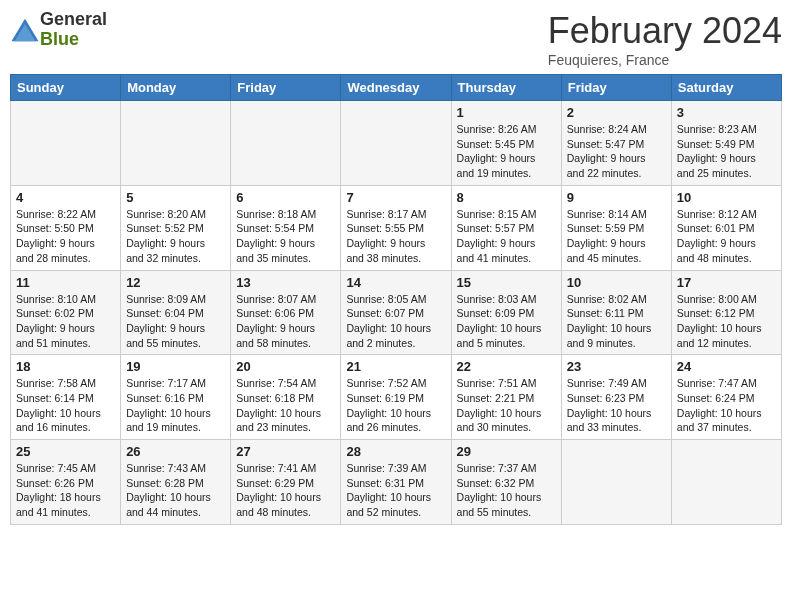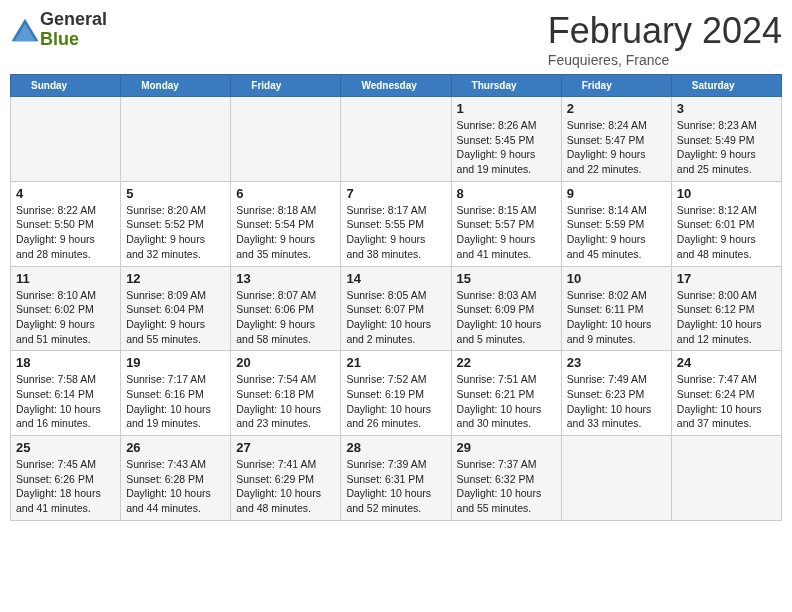--- a/index.html
+++ b/index.html
@@ -53,22 +53,22 @@
     }
     table {
       width: 100%;
       border-collapse: collapse;
       table-layout: fixed;
     }
     thead th {
       background-color: #3a7abf;
       color: #fff;
       text-align: left;
-      padding: 5px 20px;
-      font-size: 10px;
+      padding: 5px 6px;
+      font-size: 13px;
       font-weight: bold;
       border: 1px solid #2c6aa0;
     }
     tbody td {
       border: 1px solid #ccc;
       vertical-align: top;
       padding: 4px 5px;
       font-size: 10.5px;
       color: #222;
       height: 80px;
@@ -215,21 +215,21 @@
         <td>
           <span class="day-number">20</span>
           <div class="day-info"><span>Sunrise: 7:54 AM</span><br><span>Sunset: 6:18 PM</span><br><span>Daylight: 10 hours and 23 minutes.</span></div>
         </td>
         <td>
           <span class="day-number">21</span>
           <div class="day-info"><span>Sunrise: 7:52 AM</span><br><span>Sunset: 6:19 PM</span><br><span>Daylight: 10 hours and 26 minutes.</span></div>
         </td>
         <td>
           <span class="day-number">22</span>
-          <div class="day-info"><span>Sunrise: 7:51 AM</span><br><span>Sunset: 6:21 PM</span><br><span>Daylight: 10 hours and 30 minutes.</span></div>
+          <div class="day-info"><span>Sunrise: 7:51 AM</span><br><span>Sunset: 2:21 PM</span><br><span>Daylight: 10 hours and 30 minutes.</span></div>
         </td>
         <td>
           <span class="day-number">23</span>
           <div class="day-info"><span>Sunrise: 7:49 AM</span><br><span>Sunset: 6:23 PM</span><br><span>Daylight: 10 hours and 33 minutes.</span></div>
         </td>
         <td>
           <span class="day-number">24</span>
           <div class="day-info"><span>Sunrise: 7:47 AM</span><br><span>Sunset: 6:24 PM</span><br><span>Daylight: 10 hours and 37 minutes.</span></div>
         </td>
       </tr>

